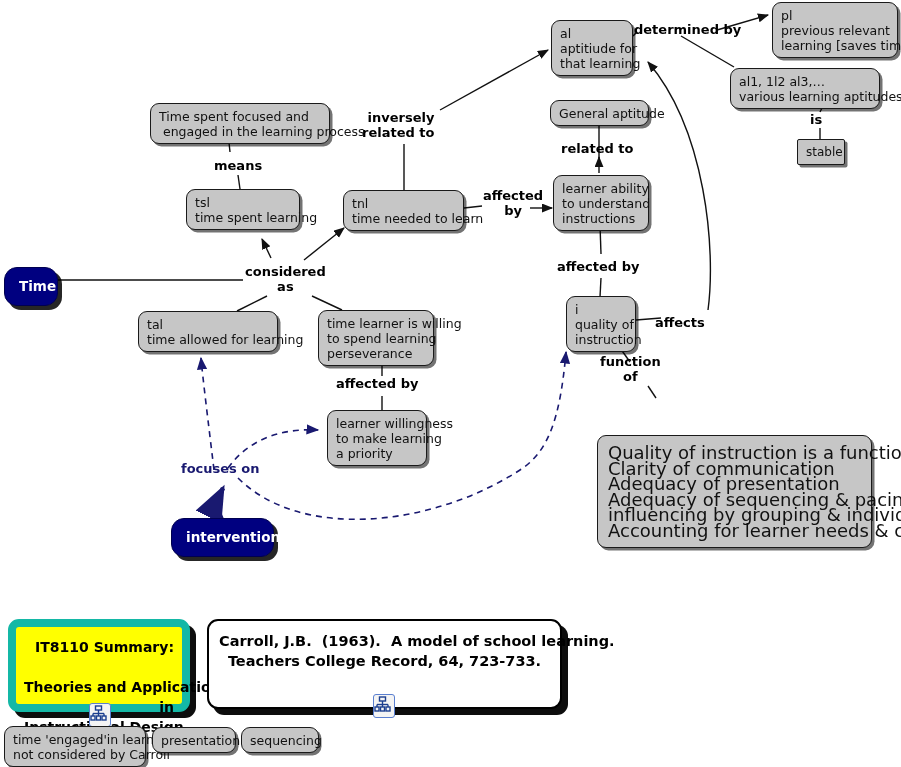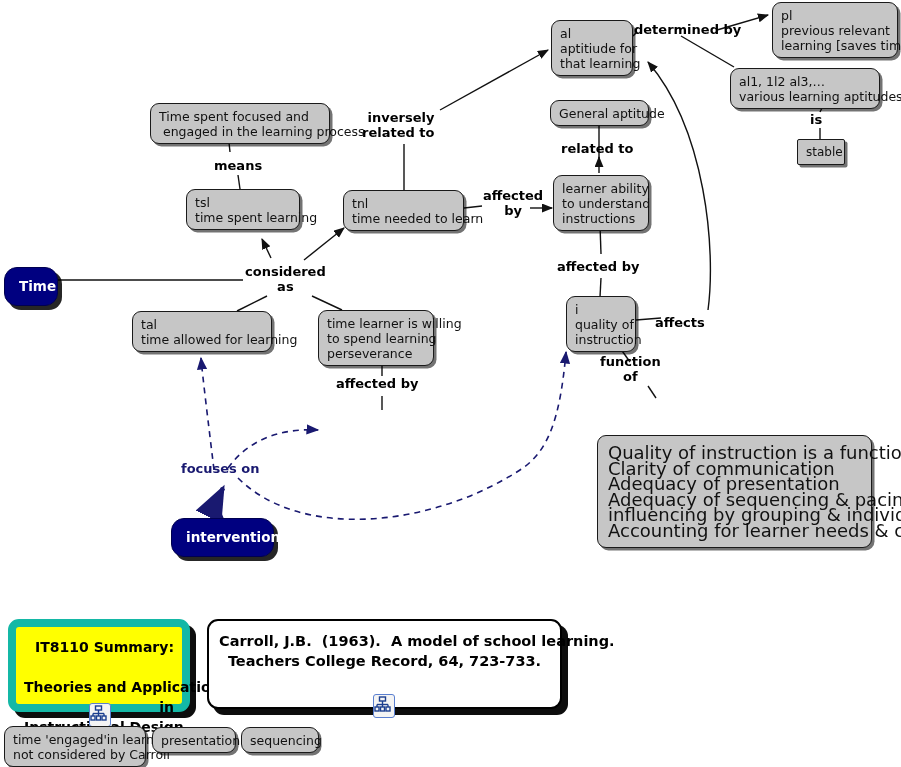--- a/index.html
+++ b/index.html
@@ -135,27 +135,30 @@
 
   <div class="node" style="left:150px;top:103px;width:180px;">Time spent focused and
  engaged in the learning process</div>
 
   <div class="node" style="left:186px;top:189px;width:114px;">tsl
 time spent learning</div>
 
   <div class="node" style="left:343px;top:190px;width:121px;">tnl
 time needed to learn</div>
 
-  <div class="node" style="left:132px;top:311px;width:140px;">tal
+  <div class="node" style="left:138px;top:311px;width:140px;">tal
 time allowed for learning</div>
 
   <div class="node" style="left:318px;top:310px;width:116px;">time learner is willing
 to spend learning
 perseverance</div>
 
+  <div class="node" style="left:327px;top:410px;width:100px;">learner willingness
+to make learning
+a priority</div>
 
   <div class="bigbox" style="left:597px;top:398px;width:275px;">Quality of instruction is a function of:
 Clarity of communication
 Adequacy of presentation
 Adequacy of sequencing &amp; pacing which is directly
 influencing by grouping &amp; individualization
 Accounting for learner needs &amp; characteristics</div>
 
   <div class="concept" style="left:4px;top:267px;width:54px;">Time</div>
 

